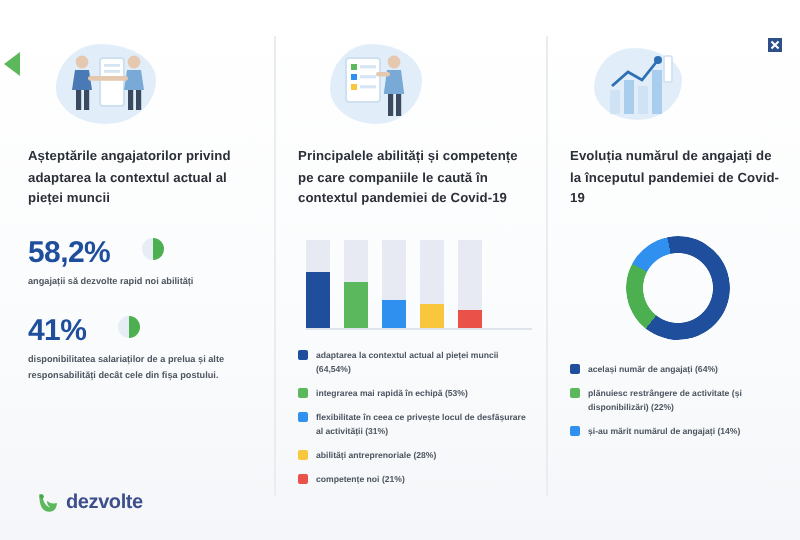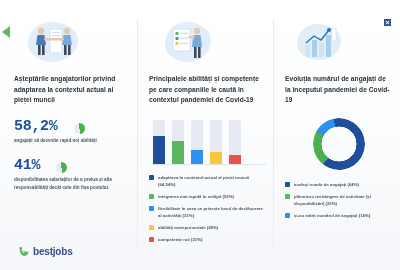--- a/index.html
+++ b/index.html
@@ -50,21 +50,21 @@
   .fig{position:absolute;}
 
   .heading{
     color:#2b2f38;font-size:6.6px;line-height:1.62;font-weight:700;
     letter-spacing:.05px;
   }
   .col-a .heading{margin-top:4px;}
 
   
   .stat-block{margin-top:13px;}
-  .stat-row{display:flex;align-items:flex-end;gap:16px;font-family:Liberation Mono, monospace;}
+  .stat-row{display:flex;align-items:flex-start;gap:16px;}
   .stat-num{
     color:#1f4e9c;font-size:15px;font-weight:700;letter-spacing:-.3px;line-height:1;
   }
   .pie-ico{
     width:11px;height:11px;border-radius:50%;
     background:conic-gradient(#4caf50 0 50%, #e6edf5 50% 100%);
     transform:rotate(0deg);
   }
   .stat-desc{
     margin-top:3px;color:#4d5662;font-size:4.6px;line-height:1.7;font-weight:600;
@@ -255,16 +255,16 @@
       </div>
     </div>
 
   </div>
 
   <div class="footer">
     <svg class="logo-mark" viewBox="0 0 20 20">
       <path d="M3 2c0 9 2 16 9 16 5 0 7-4 7-8-4 1-7 0-9-2 0 3 1 5 3 6-4-1-7-5-7-12z" fill="#5cb85c"></path>
       <circle cx="5.2" cy="4.2" r="2" fill="#4aa84a"></circle>
     </svg>
-    <span class="logo-text">bestjobs</span>
+    <span class="logo-text">dezvolte</span>
   </div>
 
 </div>
 
 </body></html>

